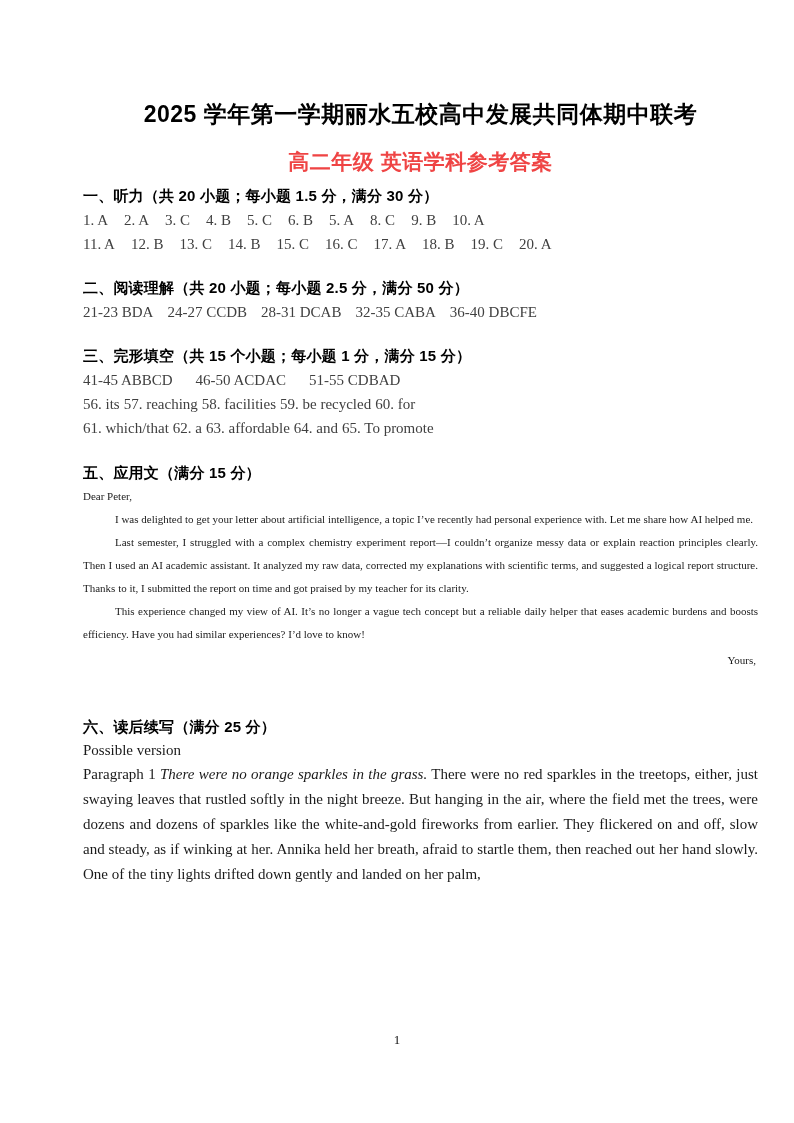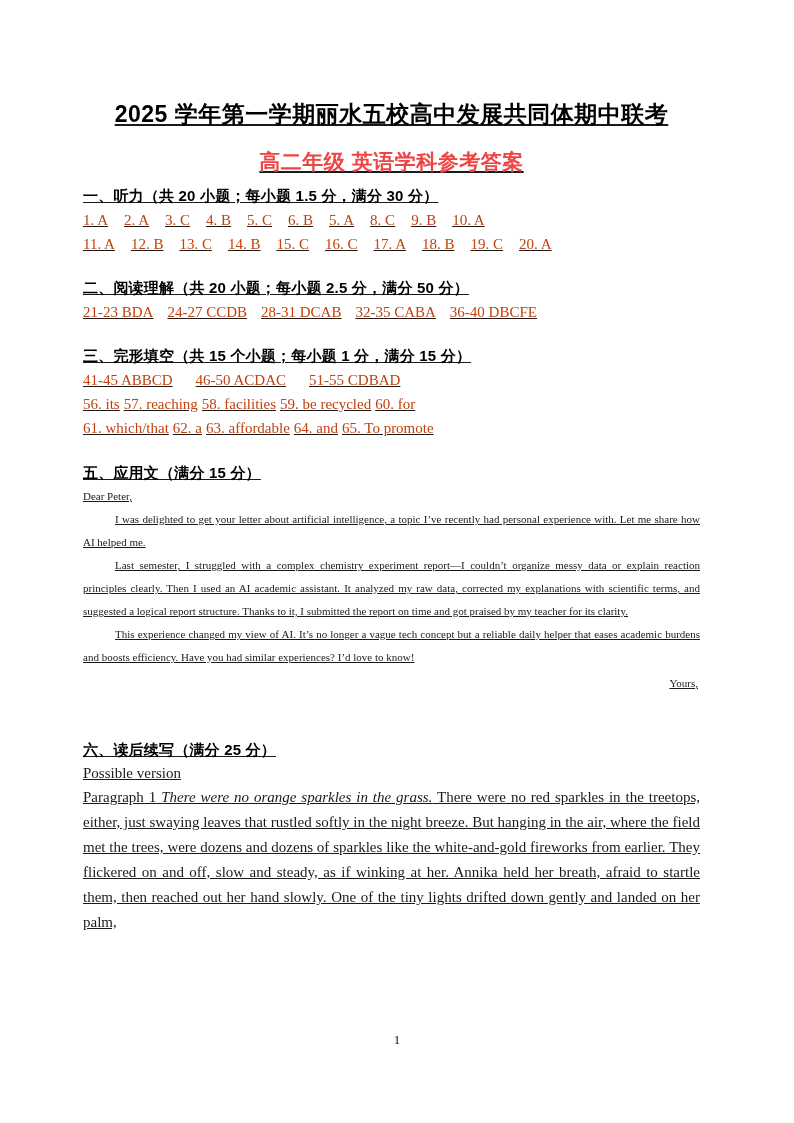--- a/index.html
+++ b/index.html
@@ -8,22 +8,21 @@
     width: 794px;
     height: 1123px;
     margin: 0 auto;
     background: #ffffff;
     overflow: hidden;
     font-family: "Liberation Serif", serif;
     color: #1a1a1a;
     box-sizing: border-box;
   }
   .content {
-    padding: 98px 94px 0 83px;
-    text-decoration: underline;
+    padding: 98px 36px 0 83px;
   }
   .doc-title {
     margin: 0;
     font-family: "Liberation Sans", "Liberation Serif", sans-serif;
     font-weight: bold;
     font-size: 23px;
     line-height: 32px;
     text-align: center;
     color: #000;
     letter-spacing: 0.5px;
@@ -51,21 +50,21 @@
   .mt-cloze     { margin-top: 20px; }
   .mt-grammar   { margin-top: 17px; }
   .mt-writing   { margin-top: 21px; }
   .mt-cont      { margin-top: 43px; }
   .ans-row {
     display: flex;
     flex-wrap: wrap;
     align-items: flex-end;
     font-size: 15px;
     line-height: 24px;
-    color: #c2410c;
+    color: #404040;
   }
   .row-listening { column-gap: 16px; }
   .row-reading   { column-gap: 14px; }
   .row-cloze     { column-gap: 23px; }
   .row-grammar   { column-gap: 4px; }
   .letter p {
     margin: 0;
     font-size: 11px;
     line-height: 23px;
     text-align: justify;

